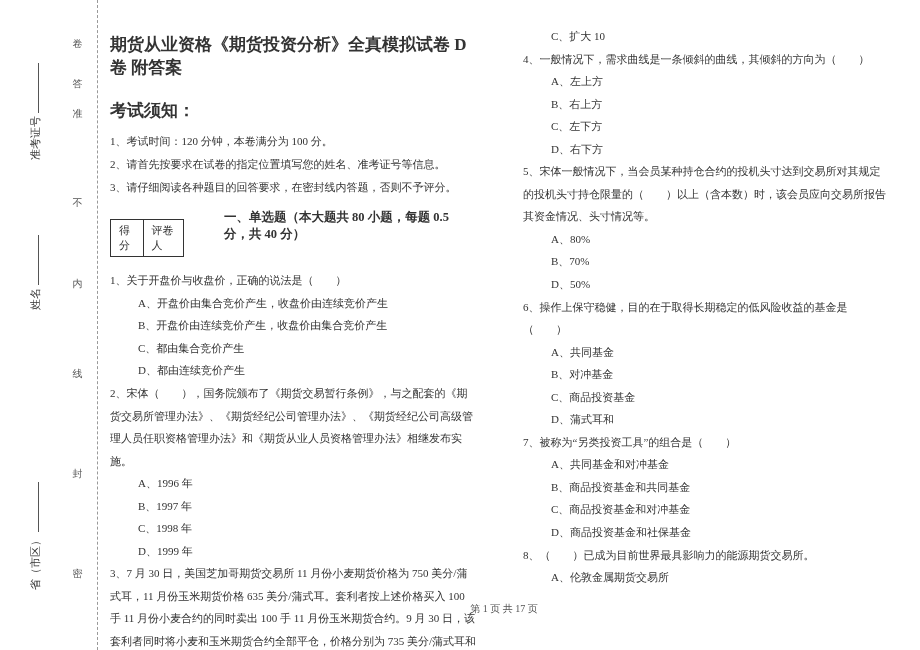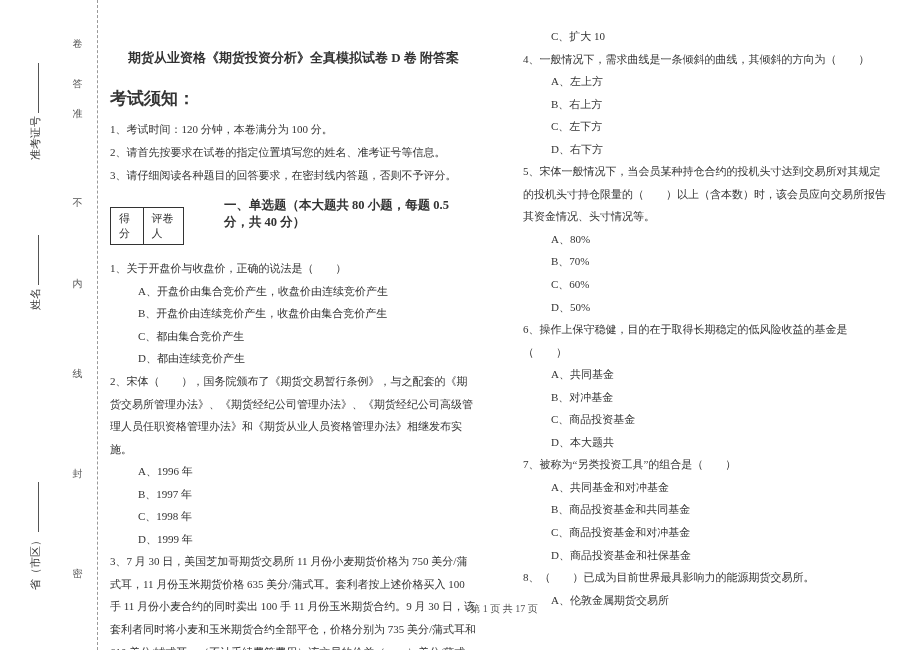--- a/index.html
+++ b/index.html
@@ -70,24 +70,23 @@
       bottom: 30px;
     }
     .columns {
       display: flex;
       gap: 46px;
     }
     .col { flex: 1; }
 
     .title {
       font-weight: bold;
-      font-size: 13px;
-      text-align: center;
+      font-size: 17px;
       margin-bottom: 20px;
-      margin-top: 24px;
+      margin-top: 8px;
     }
     .notice-h {
       font-weight: bold;
       font-size: 17px;
       margin: 20px 0 8px;
     }
     .notice-item {
       font-size: 11px;
       line-height: 2.1;
     }
@@ -200,28 +199,27 @@
 
       <div class="q">4、一般情况下，需求曲线是一条倾斜的曲线，其倾斜的方向为（　　）</div>
       <div class="opt">A、左上方</div>
       <div class="opt">B、右上方</div>
       <div class="opt">C、左下方</div>
       <div class="opt">D、右下方</div>
 
       <div class="q">5、宋体一般情况下，当会员某种持仓合约的投机头寸达到交易所对其规定的投机头寸持仓限量的（　　）以上（含本数）时，该会员应向交易所报告其资金情况、头寸情况等。</div>
       <div class="opt">A、80%</div>
       <div class="opt">B、70%</div>
-      <div class="opt">C、60%</div>
       <div class="opt">D、50%</div>
 
       <div class="q">6、操作上保守稳健，目的在于取得长期稳定的低风险收益的基金是（　　）</div>
       <div class="opt">A、共同基金</div>
       <div class="opt">B、对冲基金</div>
       <div class="opt">C、商品投资基金</div>
-      <div class="opt">D、本大题共</div>
+      <div class="opt">D、蒲式耳和</div>
 
       <div class="q">7、被称为“另类投资工具”的组合是（　　）</div>
       <div class="opt">A、共同基金和对冲基金</div>
       <div class="opt">B、商品投资基金和共同基金</div>
       <div class="opt">C、商品投资基金和对冲基金</div>
       <div class="opt">D、商品投资基金和社保基金</div>
 
       <div class="q">8、（　　）已成为目前世界最具影响力的能源期货交易所。</div>
       <div class="opt">A、伦敦金属期货交易所</div>
 

